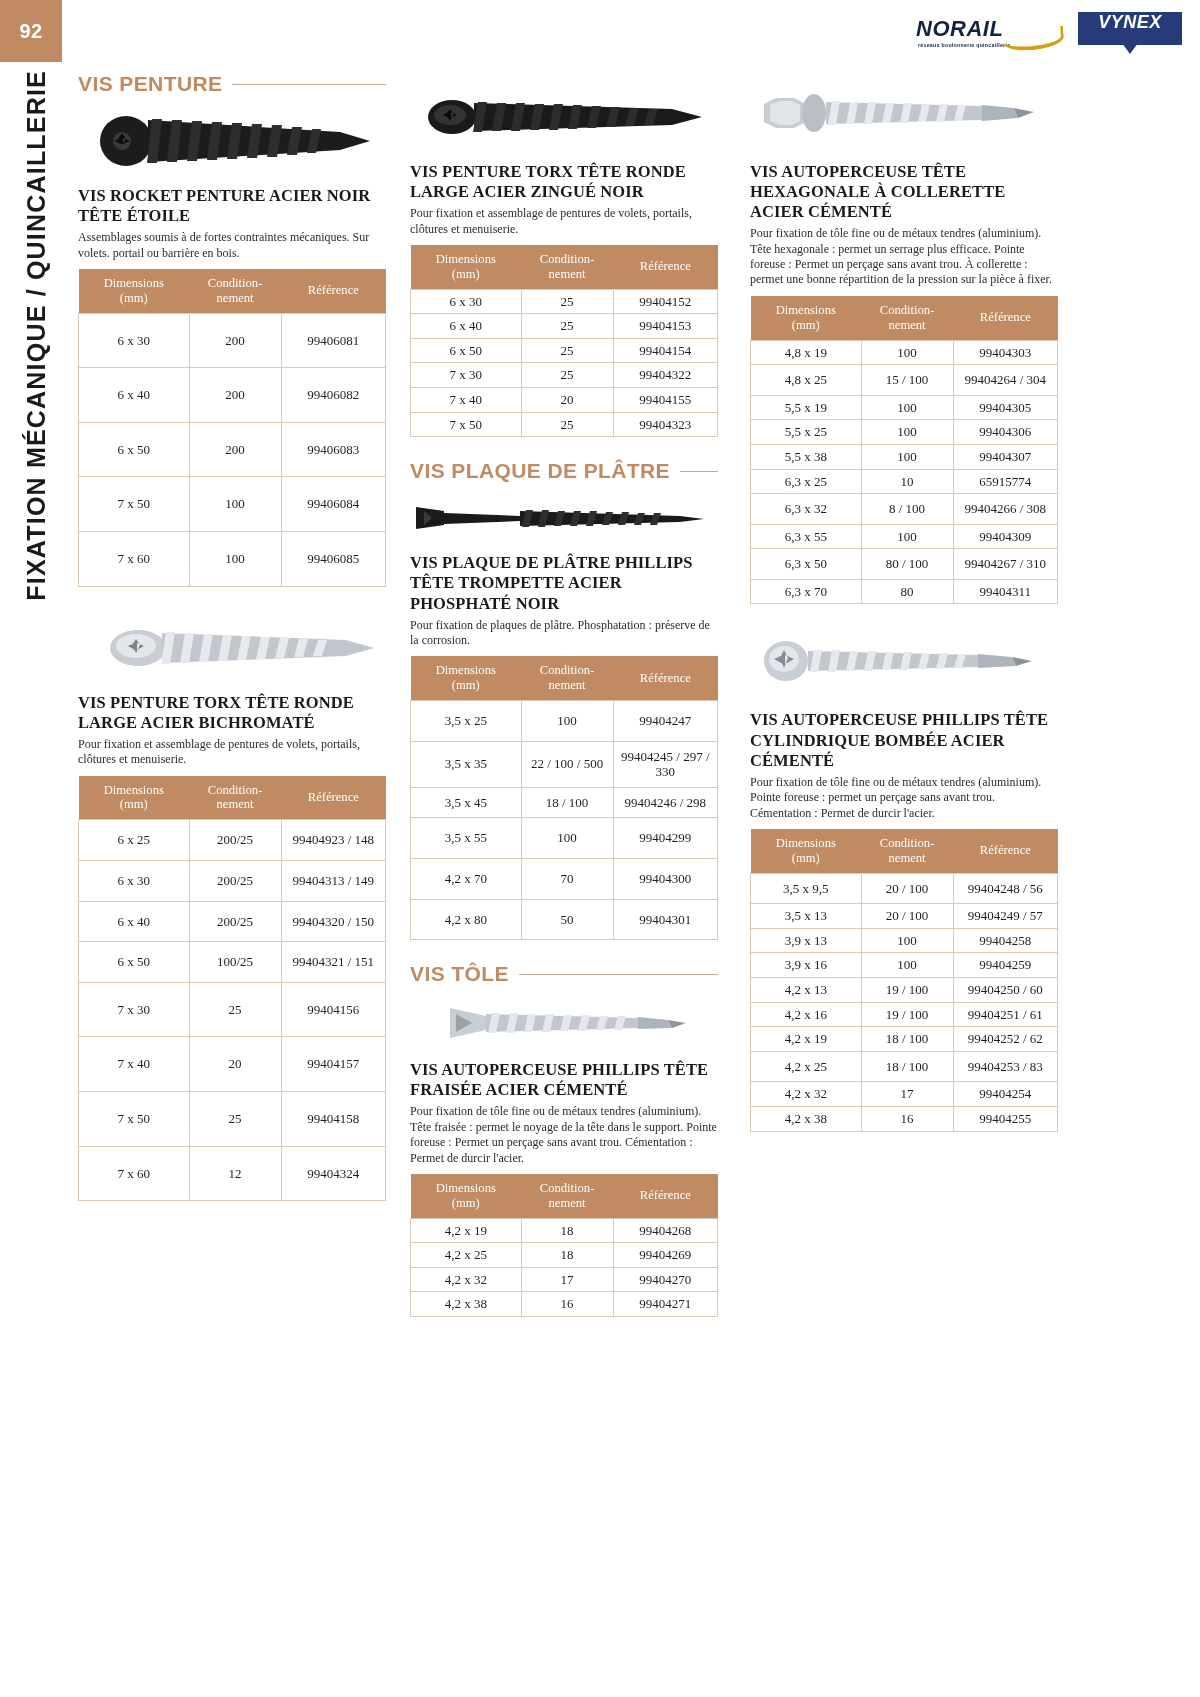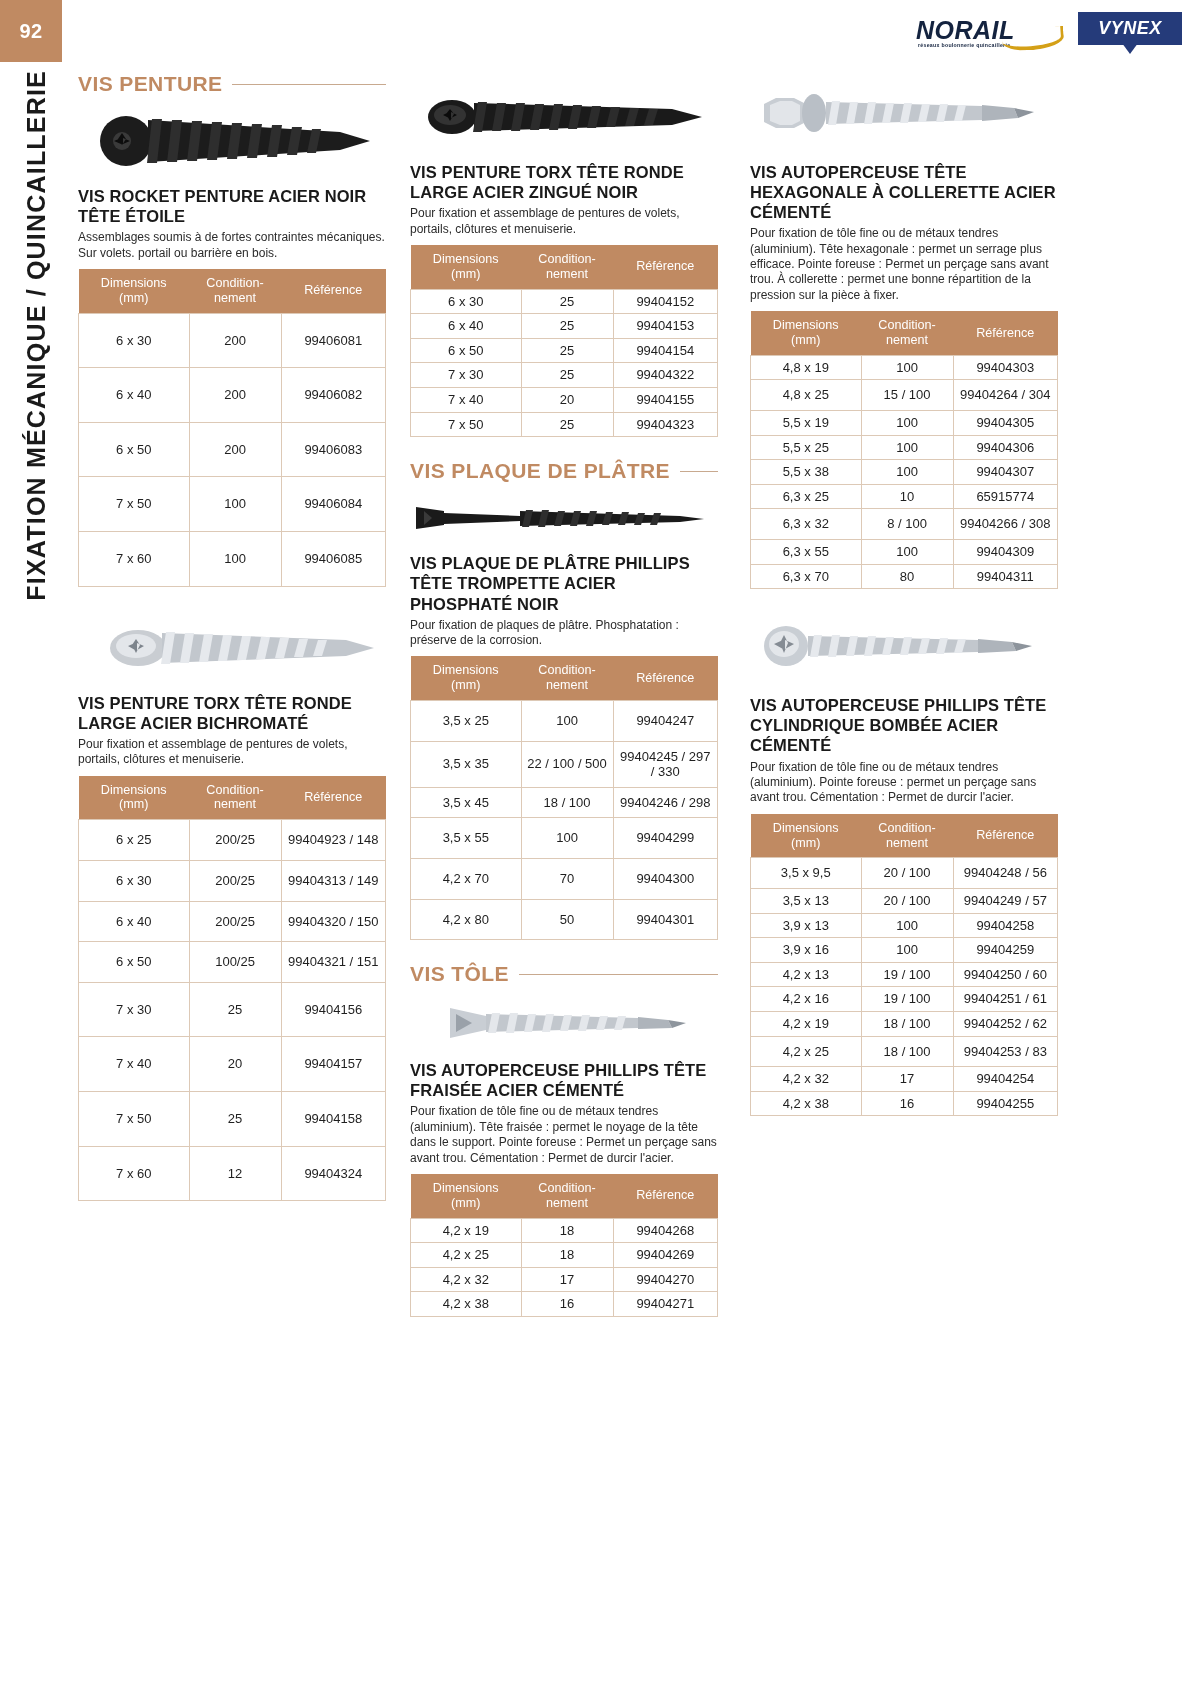--- a/index.html
+++ b/index.html
@@ -57,42 +57,42 @@
     position: absolute;
     right: 18px;
     top: 12px;
     display: flex;
     align-items: center;
     gap: 14px;
   }
   .logo-norail { position: relative; width: 150px; height: 46px; }
   .logo-norail .nr-name {
     position: absolute; left: 2px; top: 4px;
-    font-size: 25px; font-weight: bold; font-style: italic;
+    font-size: 22px; font-weight: bold; font-style: italic;
     color: #14233f; letter-spacing: .5px;
   }
   .logo-norail .nr-sub {
     position: absolute; left: 4px; top: 30px;
     font-size: 5.2px; color: #14233f; letter-spacing: .3px;
     font-weight: bold;
   }
   .logo-norail .nr-swoosh {
     position: absolute; left: 88px; top: 16px;
     width: 62px; height: 22px;
     border-bottom: 4px solid #d4a017;
     border-right: 3px solid #d4a017;
     border-radius: 0 0 60% 50%;
     transform: rotate(-4deg);
   }
   .logo-vynex { position: relative; width: 104px; height: 46px; }
   .logo-vynex .vx-box {
     position: absolute; left: 0; top: 0;
     width: 104px; height: 33px;
     background: #253b7a;
-    display: flex; align-items: center; justify-content: center;
+    display: flex; justify-content: center;
   }
   .logo-vynex .vx-name {
     color: #ffffff; font-size: 18px; font-weight: bold;
     font-style: italic; letter-spacing: .5px;
   }
   .logo-vynex .vx-v {
     position: absolute; left: 41px; top: 27px;
     width: 0; height: 0;
     border-left: 11px solid transparent;
     border-right: 11px solid transparent;
@@ -128,21 +128,21 @@
     letter-spacing: .4px;
     white-space: nowrap;
   }
   .family-head .fh-rule {
     flex: 1;
     height: 1px;
     background: #c8a98f;
   }
 
   
-  .product { margin-bottom: 22px; }
+  .product { margin-bottom: 22px; font-family: Liberation Serif, serif; }
   .product-title {
     font-size: 16.5px;
     font-weight: bold;
     color: #1a1a1a;
     line-height: 1.22;
     margin: 6px 0 4px 0;
     letter-spacing: .1px;
   }
   .product-desc {
     font-size: 12px;
@@ -683,20 +683,25 @@
             <tr>
               <td>6,3 x 32</td>
               <td>8 / 100</td>
               <td>99404266 / 308</td>
             </tr>
             <tr class="tight">
               <td>6,3 x 55</td>
               <td>100</td>
               <td>99404309</td>
             </tr>
+            <tr>
+              <td>6,3 x 50</td>
+              <td>80 / 100</td>
+              <td>99404267 / 310</td>
+            </tr>
             <tr class="tight">
               <td>6,3 x 70</td>
               <td>80</td>
               <td>99404311</td>
             </tr>
           </tbody>
         </table>
       </div>
 
       <div class="screw-img">

